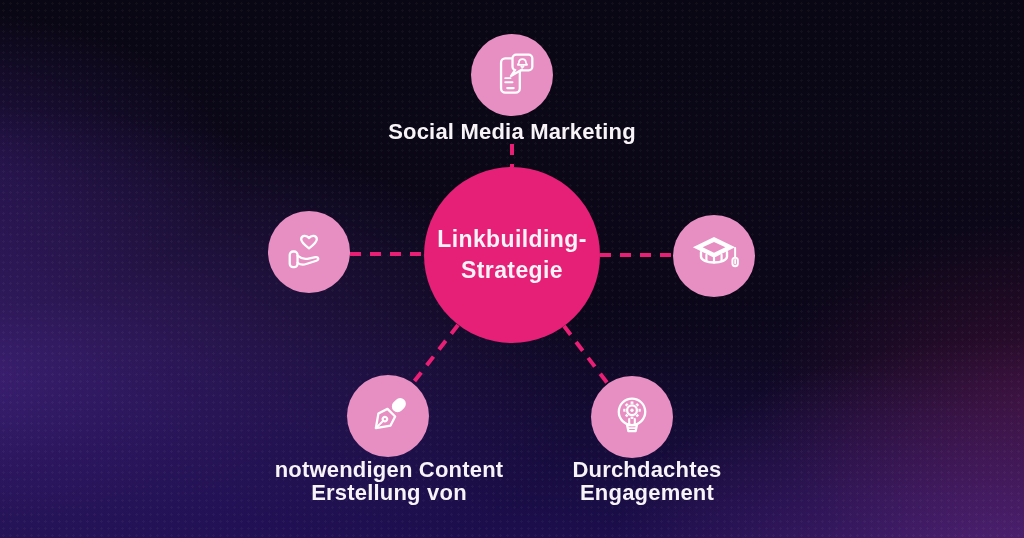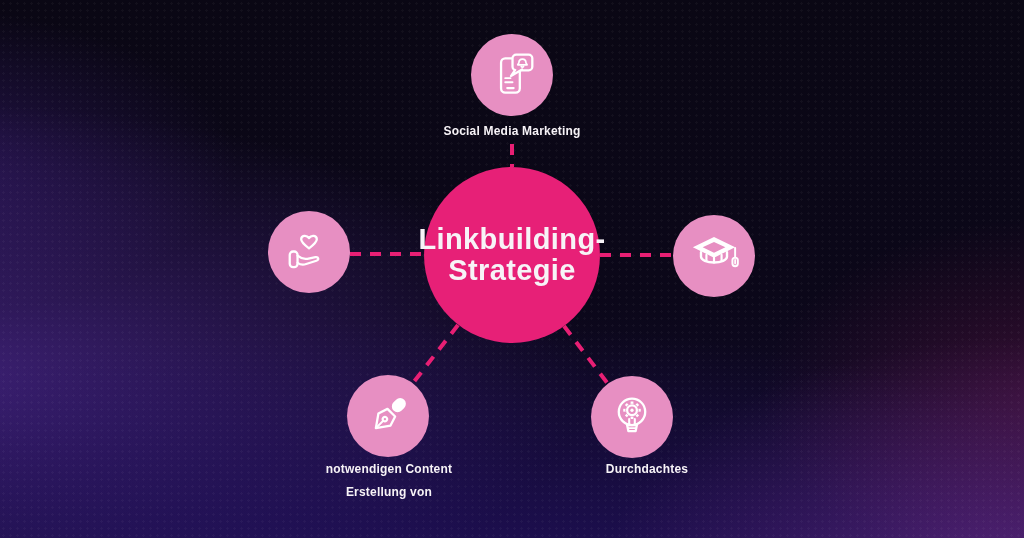--- a/index.html
+++ b/index.html
@@ -19,31 +19,31 @@
     background-image:radial-gradient(rgba(255,255,255,.035) 1px, transparent 1.4px);
     background-size:7px 7px;
   }
   .connectors{position:absolute;left:0;top:0;z-index:1;}
   .connectors line{stroke:var(--connector-pink,#e81f74);stroke-width:4;stroke-dasharray:11 9;}
   .hub{
     position:absolute;left:424px;top:167px;width:176px;height:176px;border-radius:50%;
     background:var(--hub-pink,#e72077);display:flex;align-items:center;justify-content:center;z-index:2;
   }
   .hub-title{
-    color:var(--label-text,#f7f3f7);font-size:29px;font-weight:700;letter-spacing:.4px;
+    color:var(--label-text,#f7f3f7);font-size:23px;font-weight:700;letter-spacing:.4px;
     text-align:center;line-height:31px;
   }
   .bubble{
     position:absolute;width:82px;height:82px;border-radius:50%;
     background:var(--node-pink,#e78fc2);display:flex;align-items:center;justify-content:center;z-index:2;
   }
   .bubble svg{display:block;}
   .node-label{
     position:absolute;transform:translateX(-50%);text-align:center;z-index:2;
-    color:var(--label-text,#f7f3f7);font-size:12px;font-weight:700;letter-spacing:.2px;line-height:23px;
+    color:var(--label-text,#f7f3f7);font-size:22px;font-weight:700;letter-spacing:.2px;line-height:23px;
     white-space:nowrap;
   }
   .node-label span{display:block;}
   .b-top{left:471px;top:34px;}      .l-top{left:512px;top:120px;}
   .b-left{left:268px;top:211px;}    .l-left{left:309px;top:299px;}
   .b-right{left:673px;top:215px;}   .l-right{left:716px;top:299px;}
   .b-bl{left:347px;top:375px;}      .l-bl{left:389px;top:458px;}
   .b-br{left:591px;top:376px;}      .l-br{left:647px;top:458px;}
   
   .s{stroke:#fff;fill:none;stroke-width:2.2;stroke-linecap:round;stroke-linejoin:round;}
@@ -136,15 +136,16 @@
       <circle class="s" cx="24" cy="17.5" r="4.7"></circle>
       <circle class="f" cx="24" cy="17.5" r="1.6"></circle>
       <line class="s s2" x1="21.3" y1="26" x2="21.3" y2="31.8"></line>
       <line class="s s2" x1="26.7" y1="26" x2="26.7" y2="31.8"></line>
       <path class="s" d="M19.3 31.8 h9.4 l-1.2 5.7 h-7 Z"></path>
       <line class="s s16" x1="20.2" y1="34.7" x2="27.8" y2="34.7"></line>
     </svg>
   </div>
   <div class="node-label l-br">
     <span>Durchdachtes</span>
+    <span>Engagement</span>
   </div>
 
 </div>
 
 </body></html>

